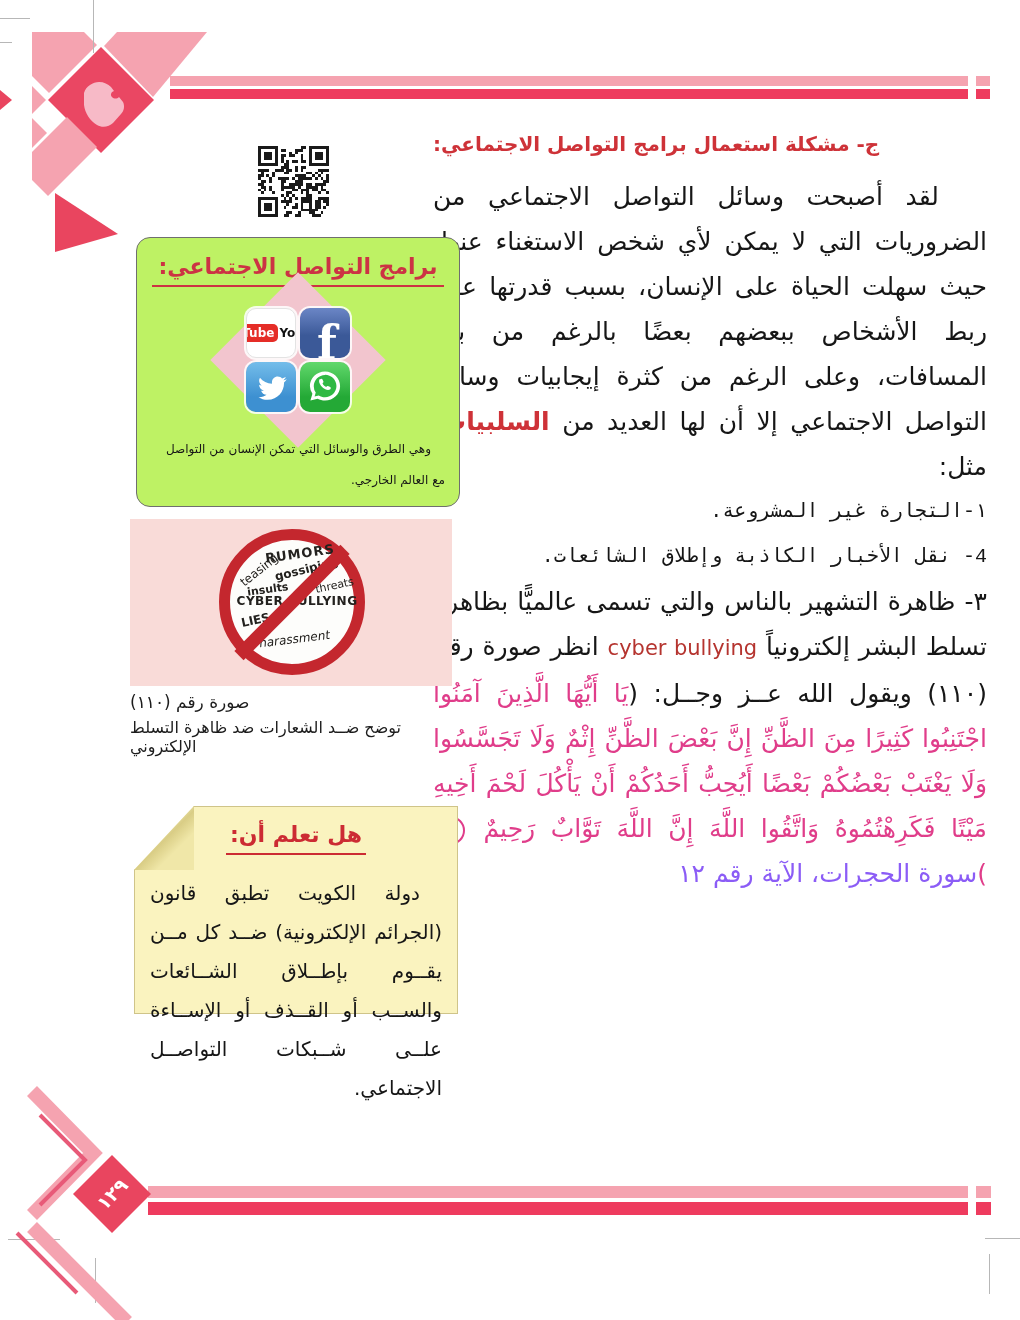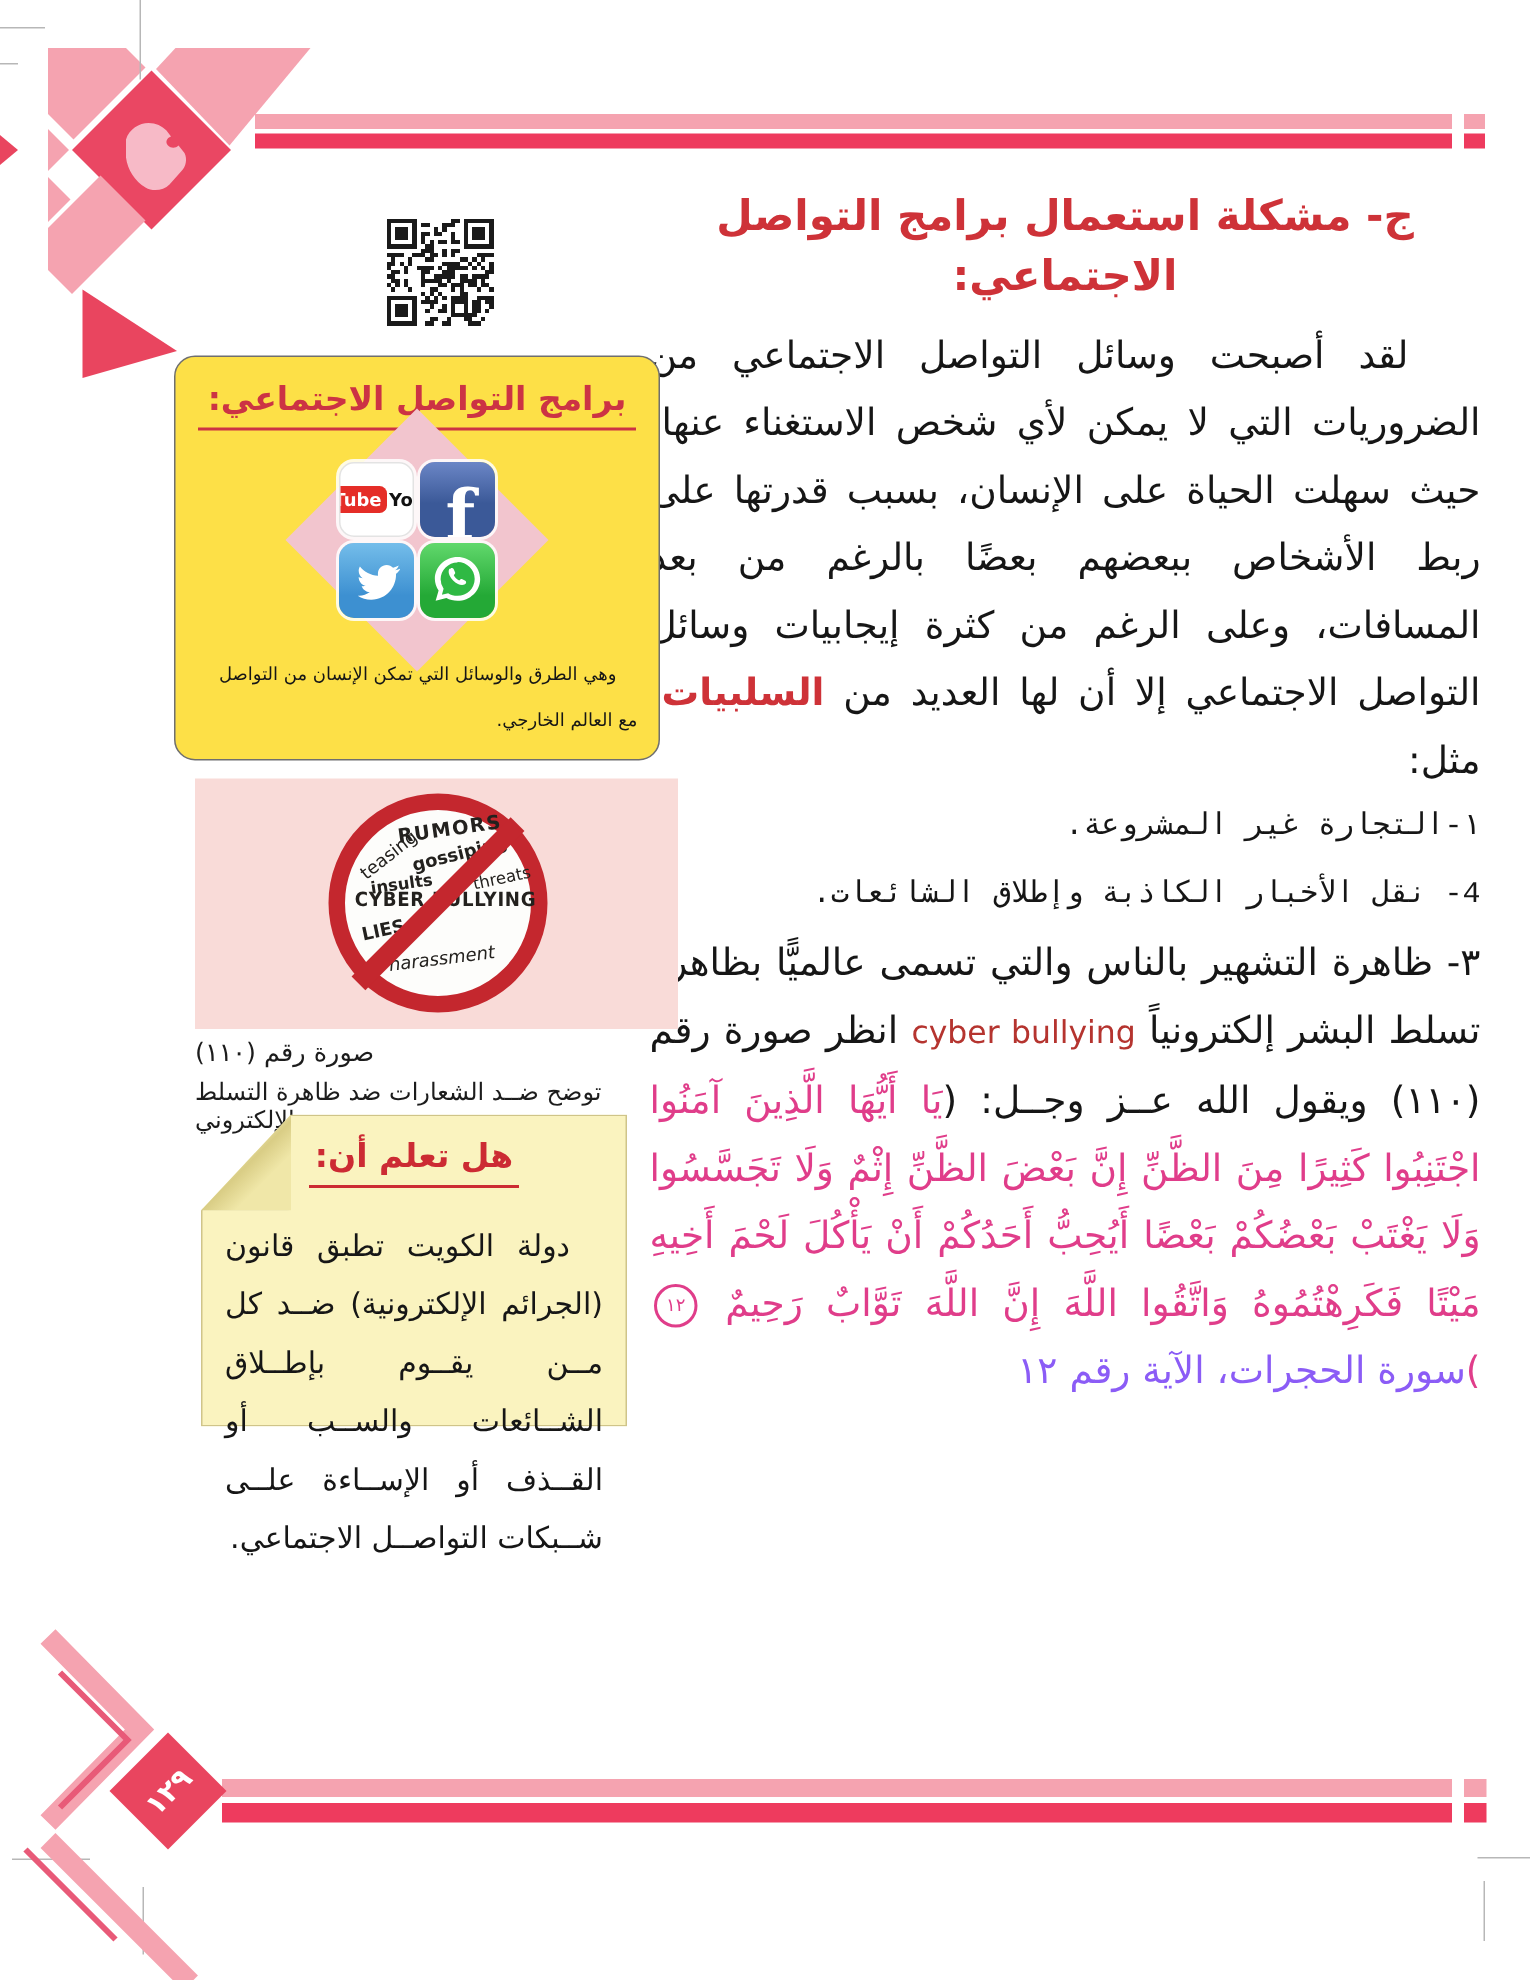--- a/index.html
+++ b/index.html
@@ -6,32 +6,32 @@
   .page{position:relative;width:1020px;height:1320px;background:#ffffff;overflow:hidden;
         font-family:"DejaVu Sans",sans-serif;}
   
   .mark{position:absolute;background:#b7b7b7;}
   
   .stripe{position:absolute;}
   
   .qr{position:absolute;left:255px;top:143px;width:77px;height:77px;}
   
   .main-col{position:absolute;top:124px;right:33px;width:554px;direction:rtl;color:#161616;}
-  .heading{margin:0 0 10px 0;font-size:28px;line-height:40px;font-weight:bold;color:#ce3238;text-align:center;}
+  .heading{margin:0 0 10px 0;font-size:20px;line-height:40px;font-weight:bold;color:#ce3238;text-align:left;}
   .intro{margin:0;font-size:25px;line-height:45px;text-align:justify;text-indent:48px;}
   .hl-red{color:#ce3238;font-weight:bold;}
   .neg-item{font-size:20px;line-height:45px;text-align:right;font-family:Liberation Mono, monospace;}
   .item3{margin:0;font-size:25px;line-height:45px;text-align:justify;}
   .en-red{color:#b5342f;font-size:21px;font-weight:500;}
   .quran{color:#e03d8a;}
   .medallion{display:inline-block;width:25px;height:25px;border:2px solid #e03d8a;border-radius:50%;
              font-size:12px;line-height:25px;text-align:center;color:#e03d8a;vertical-align:middle;margin:0 3px;}
   .src{color:#8b5cf6;margin-left:16px;}
   
-  .social-box{position:absolute;left:116px;top:237px;width:322px;height:268px;background:#fde047;
+  .social-box{position:absolute;left:136px;top:237px;width:322px;height:268px;background:#bef264;
               border:1.5px solid #6f6f6f;border-radius:14px;direction:rtl;}
   .social-title{margin:16px auto 0;width:max-content;font-size:22px;font-weight:bold;color:#cc3344;
                 border-bottom:2px solid #cc3344;padding:0 6px 6px;}
   .icon-zone{position:absolute;left:0;top:58px;width:322px;height:130px;}
   .star{position:absolute;background:#f2c5ce;}
   .star1{left:calc(50% - 62px);top:2px;width:124px;height:124px;transform:rotate(45deg);}
   .star2{left:calc(50% - 44px);top:20px;width:88px;height:88px;}
   .tiles{position:absolute;left:calc(50% - 52px);top:12px;width:104px;height:104px;
          display:grid;grid-template-columns:50px 50px;grid-template-rows:50px 50px;gap:4px;}
   .tile{border-radius:10px;position:relative;overflow:hidden;box-shadow:0 0 0 2px rgba(255,255,255,.85);}
@@ -58,21 +58,21 @@
   .sw-gossip{left:55px;top:33px;font-size:12px;font-weight:bold;transform:rotate(-14deg);}
   .sw-insults{left:28px;top:54px;font-size:11px;font-weight:bold;transform:rotate(-8deg);}
   .sw-threats{left:96px;top:50px;font-size:11px;transform:rotate(-12deg);}
   .sw-main{left:13px;top:64px;font-size:13px;font-weight:bold;letter-spacing:.5px;transform:scaleX(.93);}
   .sw-lies{left:22px;top:84px;font-size:12px;font-weight:bold;transform:rotate(-12deg);}
   .sw-harass{left:40px;top:103px;font-size:12px;font-style:italic;transform:rotate(-7deg);}
   .fig-cap{position:absolute;left:130px;width:322px;text-align:left;color:#1c1c1c;direction:rtl;}
   .fig-cap1{top:692px;font-size:17px;}
   .fig-cap2{top:718px;font-size:16px;}
   
-  .note{position:absolute;left:134px;top:743px;width:284px;height:208px;direction:rtl;}
+  .note{position:absolute;left:134px;top:806px;width:324px;height:208px;direction:rtl;}
   .note-paper{position:absolute;inset:0;background:#faf3bf;border:1px solid #cfc489;
               clip-path:polygon(60px 0,100% 0,100% 100%,0 100%,0 64px);}
   .note-fold{position:absolute;left:0;top:0;width:60px;height:64px;
              background:linear-gradient(135deg,#fefadb 30%,#d9cd85 52%,#f0e7a8 70%);
              clip-path:polygon(100% 0,100% 100%,0 100%);filter:drop-shadow(-1px 1px 1px rgba(0,0,0,.25));}
   .note-title{position:absolute;top:16px;left:0;right:0;text-align:center;font-size:22px;font-weight:bold;color:#cc2b33;}
   .note-title span{border-bottom:2px solid #cc2b33;padding:0 4px 6px;}
   .note-body{position:absolute;top:68px;left:16px;right:16px;font-size:20px;line-height:39px;
              text-align:justify;color:#161616;text-indent:22px;}
   

